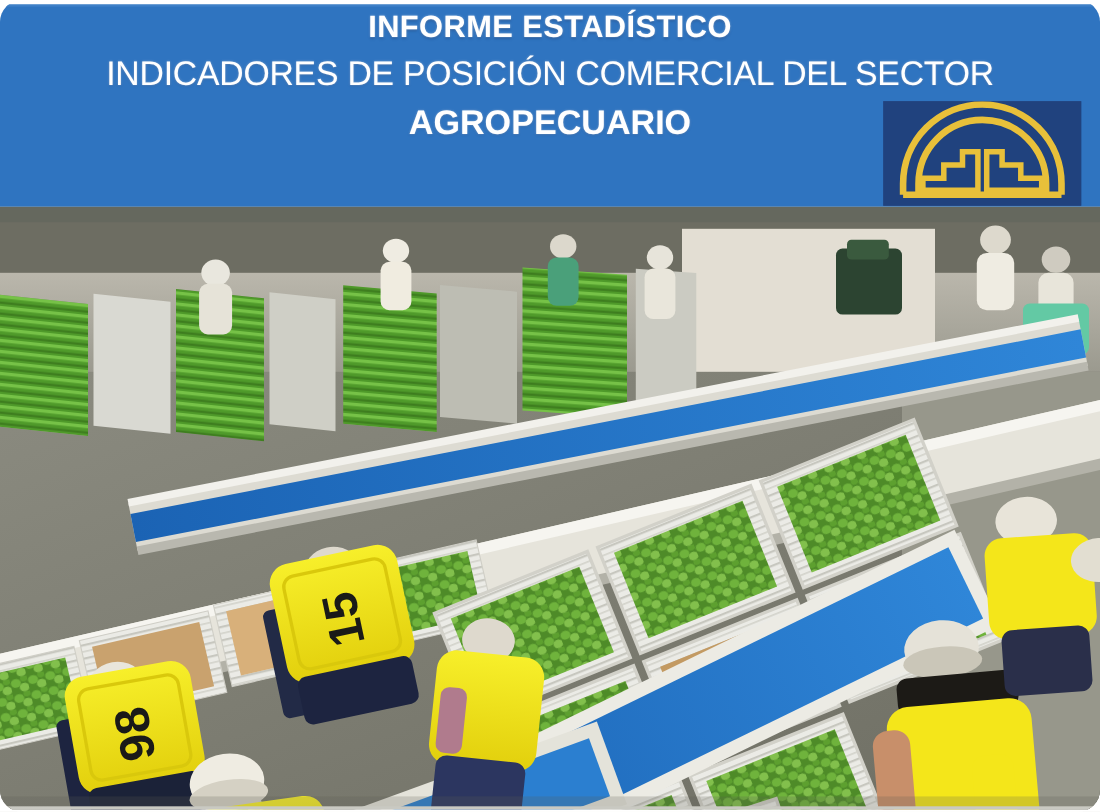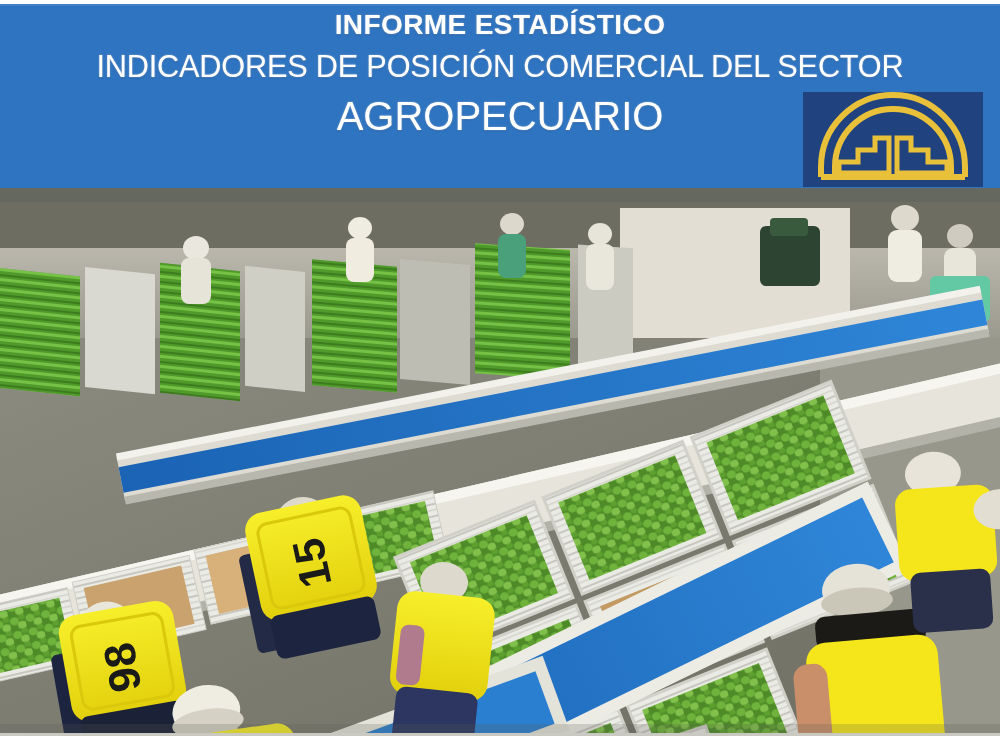--- a/index.html
+++ b/index.html
@@ -1,34 +1,34 @@
 <!DOCTYPE html>
 <html><head>
 <meta charset="utf-8">
 <style>
   html,body{margin:0;padding:0;background:#fff;}
   body{width:1000px;height:738px;overflow:hidden;font-family:"Liberation Sans",sans-serif;}
-  #page{position:relative;width:1000px;height:738px;overflow:hidden;background:#ffffff;}
+  #page{position:relative;width:1000px;height:738px;overflow:hidden;background:#ffffff;border-radius:20px;}
 
   
   #banner{
     position:absolute;left:0;top:4px;width:1000px;height:184px;
     background:#2f74c0;overflow:hidden;
   }
   #banner-top-edge{position:absolute;left:0;top:0;width:1000px;height:2px;background:#3f80c8;}
   #title-block{
     position:absolute;left:0;top:0;width:1000px;
     text-align:center;color:#ffffff;
     text-shadow:0 0 2px rgba(255,255,255,.45), 0 1px 2px rgba(20,50,100,.35);
   }
   .tline{display:block;line-height:1.0;white-space:nowrap;}
   #t1{font-size:28px;font-weight:bold;letter-spacing:.4px;padding-top:7px;}
   #t2{font-size:31px;font-weight:normal;letter-spacing:-.2px;padding-top:12px;
       transform:scaleX(.99);}
-  #t3{font-size:40px;font-weight:normal;padding-top:14px;}
+  #t3{font-size:31px;font-weight:bold;padding-top:14px;}
   #t4{font-size:29px;font-weight:normal;padding-top:13px;letter-spacing:.5px;}
 
   
   #logo{
     position:absolute;left:803px;top:88px;width:180px;height:95px;
     background:#20427e;
     box-shadow:inset 0 0 0 1px #2a4f8d;
   }
   #logo svg{display:block;width:180px;height:95px;}
 

